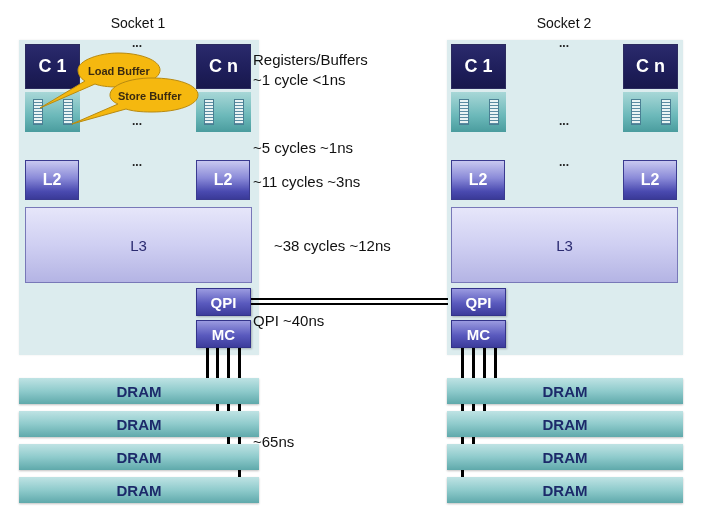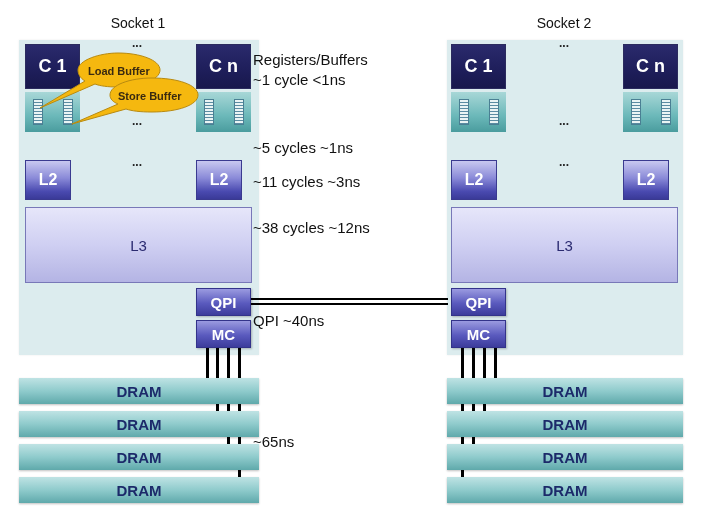--- a/index.html
+++ b/index.html
@@ -34,21 +34,21 @@
     background: repeating-linear-gradient(#e9f4f4 0px, #e9f4f4 2px, #5a8ca2 2px, #5a8ca2 3px);
   }
   .l1 {
     position: absolute; width: 43px; height: 20px;
     background: linear-gradient(#6b6bc4, #4646a8 60%, #30308a);
     color: #fff; font-weight: bold; font-size: 15px;
     display: flex; align-items: center; justify-content: center;
     border: 1px solid #2e2e80; box-sizing: border-box; margin-top: 28px;
   }
   .l2 {
-    position: absolute; width: 46px; height: 40px;
+    position: absolute; width: 54px; height: 40px;
     background: linear-gradient(#c8c8f0, #8a8ad8 45%, #4a4ab0 80%, #3a3a98);
     color: #fff; font-weight: bold; font-size: 16px;
     display: flex; align-items: center; justify-content: center;
     border: 1px solid #3a3a90; box-sizing: border-box; text-align: right;
   }
   .l3 {
     position: absolute; height: 76px;
     background: linear-gradient(#e6e6fa, #cfcff2 50%, #b4b4e4);
     color: #2a2a70; font-size: 15px;
     display: flex; align-items: center; justify-content: center;
@@ -183,15 +183,15 @@
 <div class="dram" style="left:447px; top:444px; width:236px;">DRAM</div>
 <div class="dram" style="left:447px; top:477px; width:236px;">DRAM</div>
 
 <div class="qpi-link" style="top:298px;"></div>
 <div class="qpi-link" style="top:303px;"></div>
 
 <div class="latency" style="top:50px;">Registers/Buffers</div>
 <div class="latency" style="top:70px;">~1 cycle &lt;1ns</div>
 <div class="latency" style="top:138px;">~5 cycles ~1ns</div>
 <div class="latency" style="top:172px;">~11 cycles ~3ns</div>
-<div class="latency" style="top:218px;">~38 cycles ~12ns</div>
+<div class="latency" style="top:236px;padding-left:21px;">~38 cycles ~12ns</div>
 <div class="latency" style="top:311px;">QPI ~40ns</div>
 <div class="latency" style="top:432px;">~65ns</div>
 
 </body></html>

